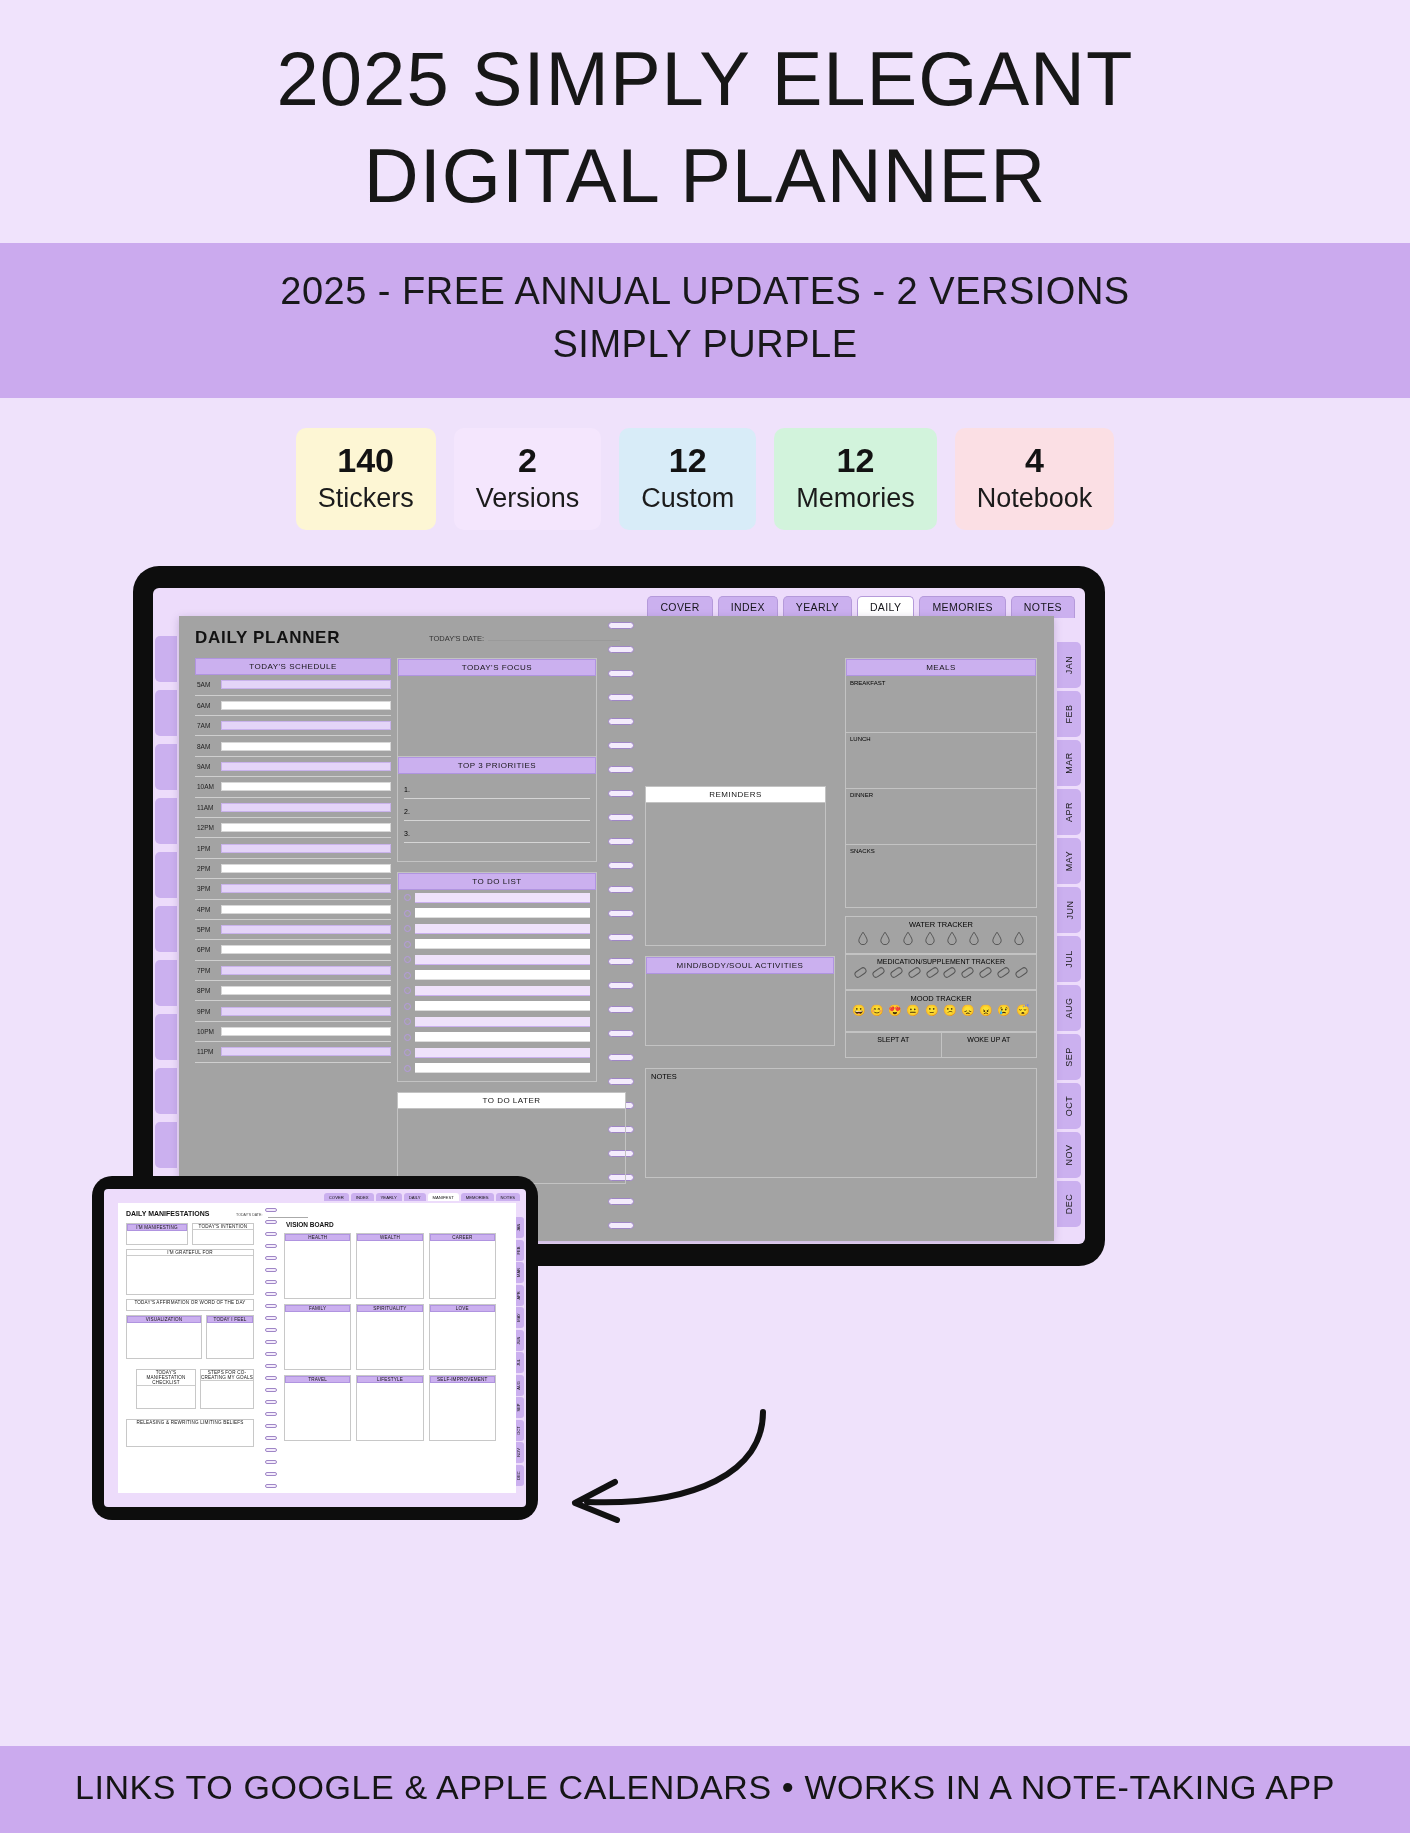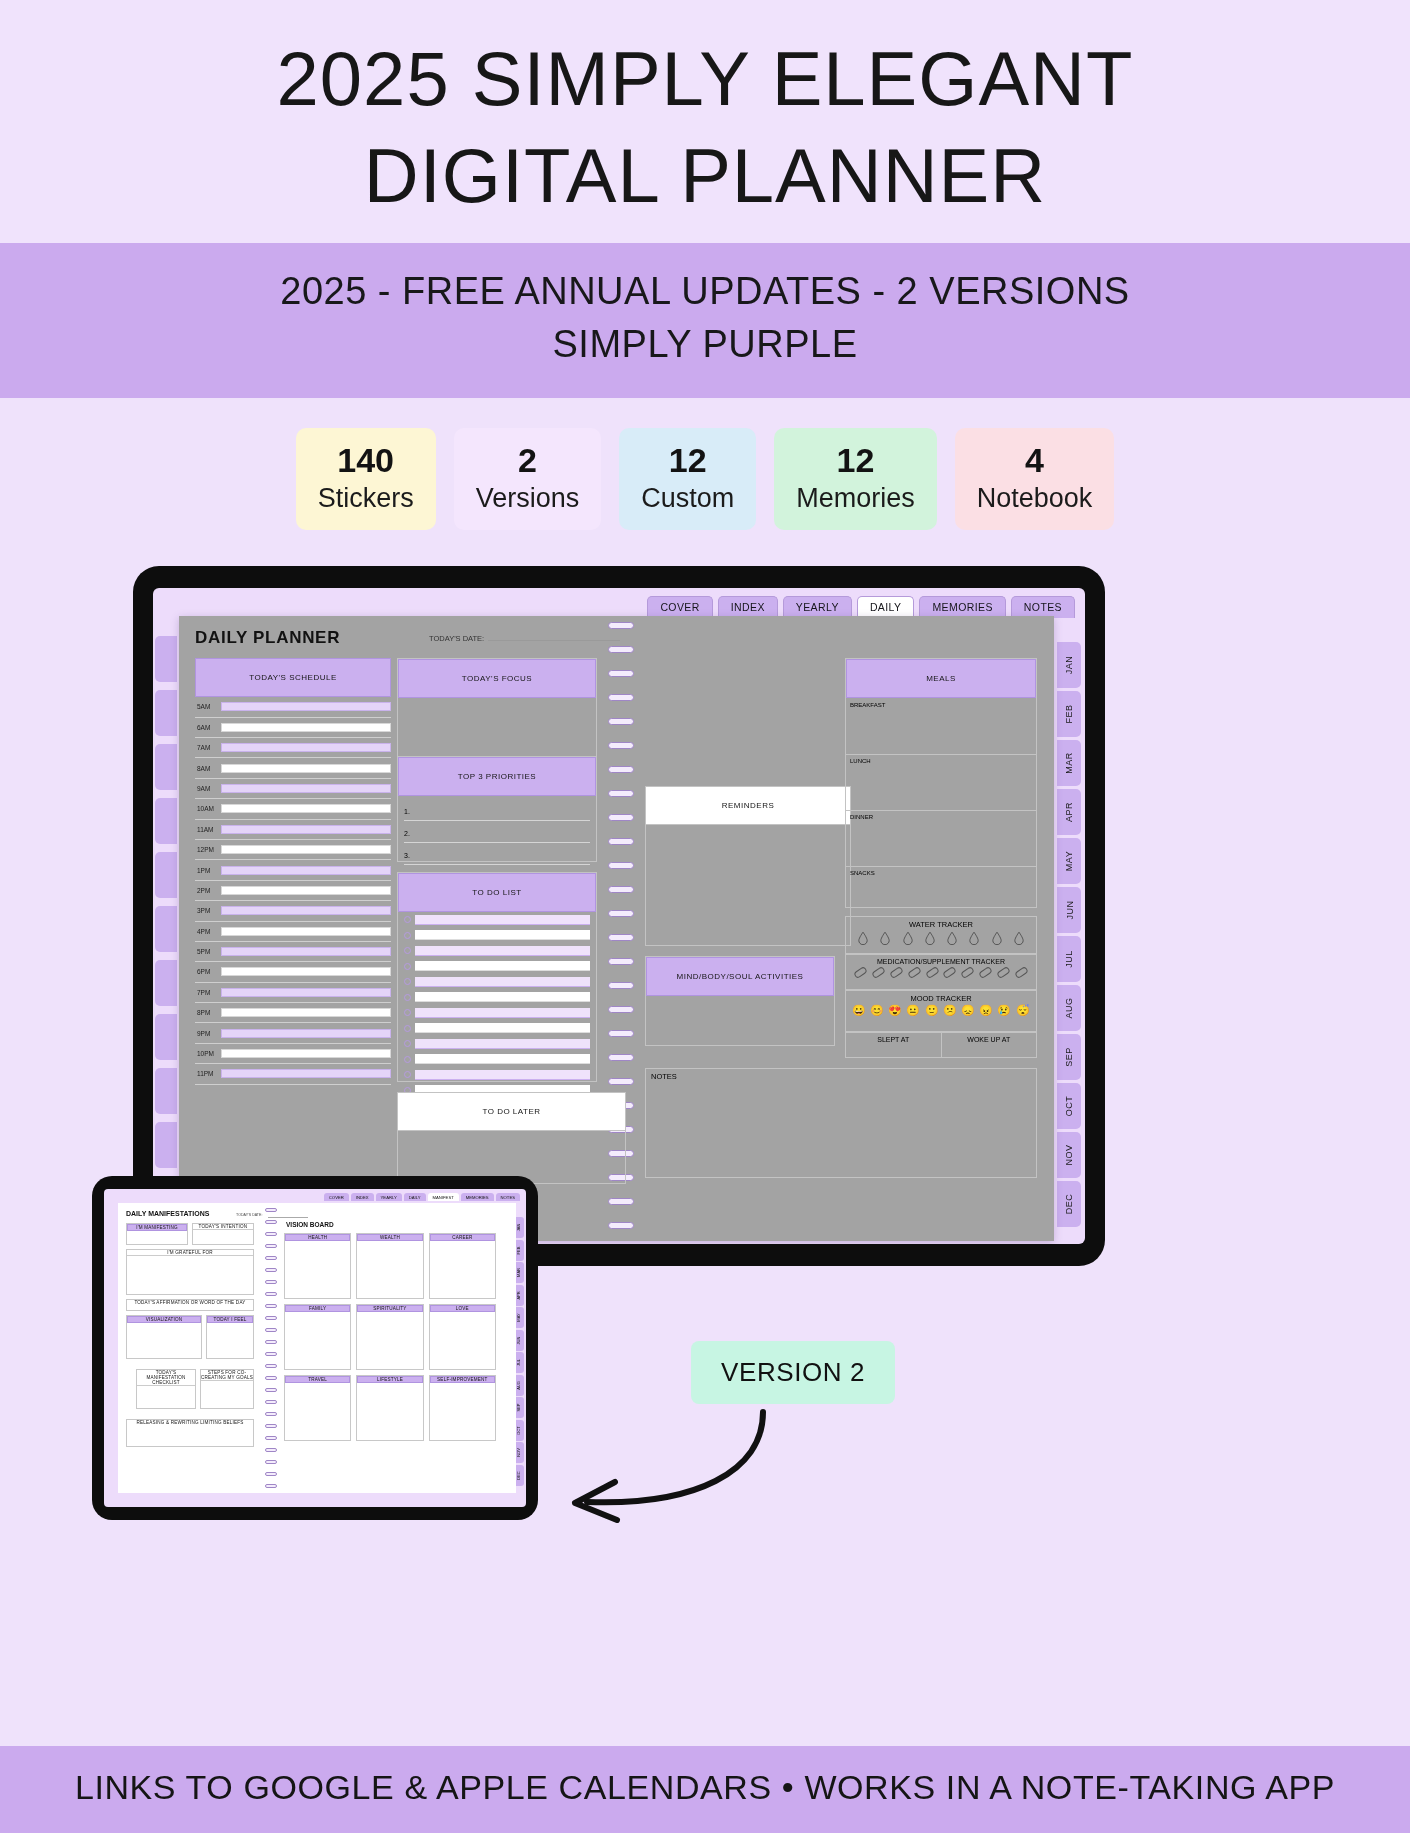--- a/index.html
+++ b/index.html
@@ -101,21 +101,21 @@
     position:absolute; left:2px; width:26px; height:7px;
     border:1.6px solid #9f86c6; border-radius:4px; background:#f4ecfc;
   }
 
   .pagetitle { position:absolute; left:16px; top:12px; font-size:17px; letter-spacing:.7px; color:#121212; font-weight:bold;}
   .datefield { position:absolute; left:250px; top:18px; font-size:7.5px; color:#333; }
   .datefield .line { display:inline-block; width:132px; border-bottom:1px solid #9a9a9a; margin-left:4px; }
 
   .hdrbar {
     background:#cbb0ef; color:#151515; font-size:8px; text-align:center;
-    letter-spacing:.5px; padding:14px 0; border:1px solid #b094e0;
+    letter-spacing:.5px; padding:3px 0; border:1px solid #b094e0;
   }
   .plain { position:absolute; border:1px solid #c3c3c3; }
 
   .sched { position:absolute; left:16px; top:42px; width:196px; }
   .schedrow { display:flex; align-items:center; border-bottom:1px solid #cfcfcf; height:20.4px; }
   .schedrow .t { width:26px; font-size:6.5px; color:#222; padding-left:2px;}
   .schedrow .b { flex:1; height:9px; background:#e4d4f8; border:1px solid #c9b2ec;}
   .schedrow.alt .b { background:#ffffff; border:1px solid #d7d7d7;}
 
   .chk { width:7px;height:7px;border-radius:50%;border:1px solid #b69ae0; display:inline-block; vertical-align:middle;}
@@ -445,21 +445,21 @@
                 <span style="flex: 1 1 0%; border-bottom: 1px solid rgb(221, 221, 221); height: 10px; background: rgb(255, 255, 255);"></span>
               </div>
             </div>
         </div>
 
         <div class="plain" style="left:218px; top:476px; width:229px; height:92px;">
           <div class="hdrbar" style="background:#ffffff;border:none;border-bottom:1px solid #c3c3c3;">TO DO LATER</div>
         </div>
 
 
-        <div class="plain" style="left:466px; top:170px; width:206px; height:160px;">
+        <div class="plain" style="left:466px; top:170px; width:181px; height:160px;">
           <div class="hdrbar" style="background:#ffffff;border:none;border-bottom:1px solid #c3c3c3;">REMINDERS</div>
         </div>
 
         <div class="plain" style="left:466px; top:340px; width:190px; height:90px;">
           <div class="hdrbar">MIND/BODY/SOUL ACTIVITIES</div>
         </div>
 
         <div class="plain" style="left:666px; top:42px; width:192px; height:250px;">
           <div class="hdrbar">MEALS</div>
           <div style="position:relative;height:230px;">
@@ -687,21 +687,20 @@
               <div class="minibar">LIFESTYLE</div>
             </div>
             <div style="border: 1px solid rgb(200, 200, 200); height: 66px;">
               <div class="minibar">SELF-IMPROVEMENT</div>
             </div>
           </div>
       </div>
     </div>
   </div>
 
-  <div class="v2badge">VERSION 2</div>
 
   <svg class="arrow" viewBox="0 0 230 130">
     <path d="M218 14 C218 74, 150 108, 42 104" fill="none" stroke="#111" stroke-width="6" stroke-linecap="round"></path>
     <path d="M70 84 L30 105 L72 122" fill="none" stroke="#111" stroke-width="6" stroke-linecap="round" stroke-linejoin="round"></path>
   </svg>
 </div>
 
 <div class="footer">LINKS TO GOOGLE &amp; APPLE CALENDARS  •  WORKS IN A NOTE-TAKING APP</div>
 
 </body></html>

